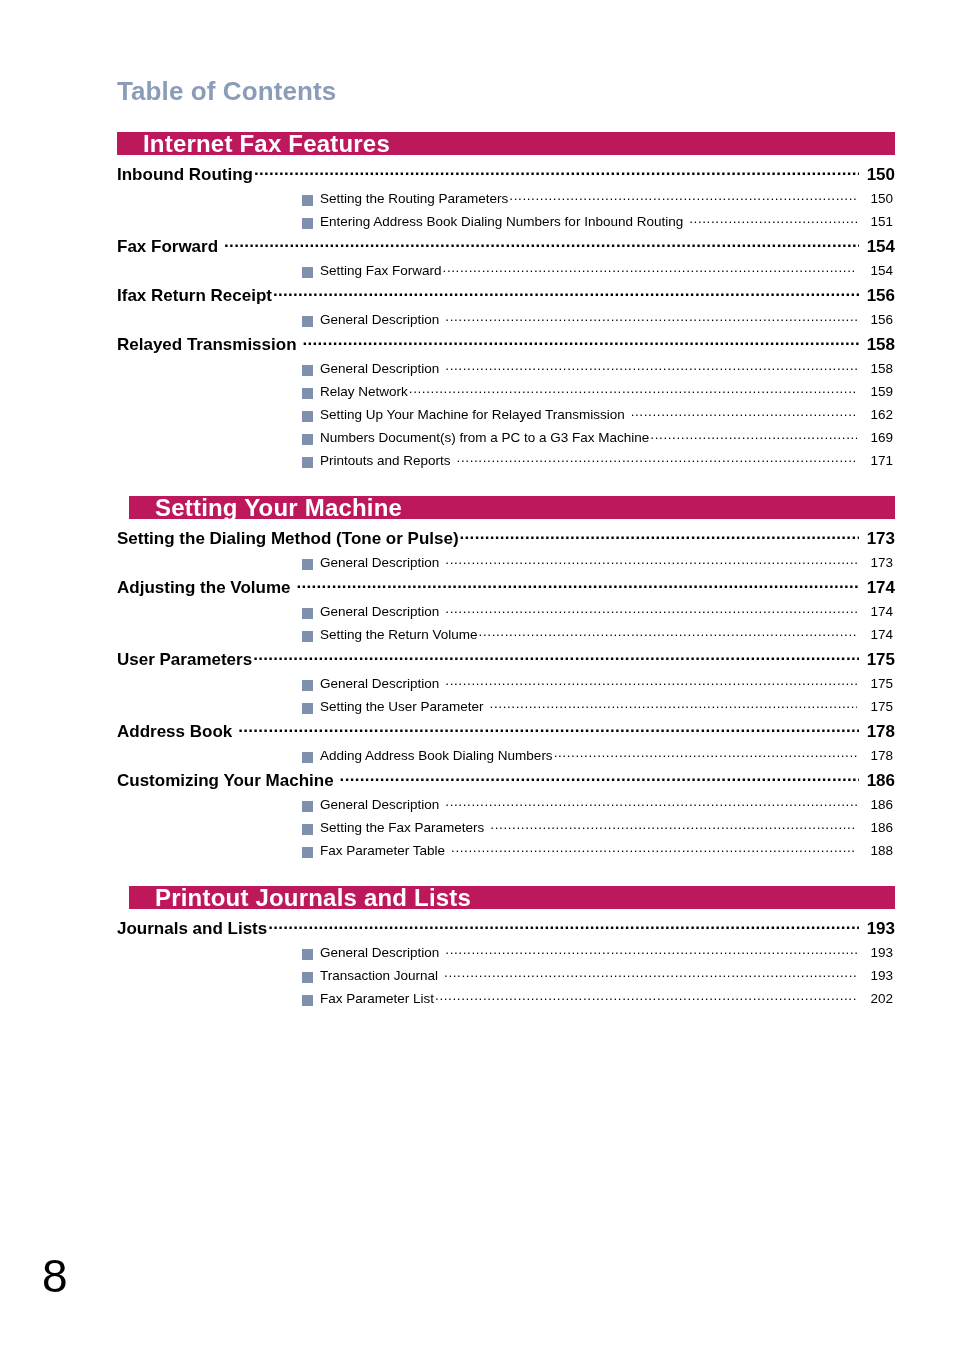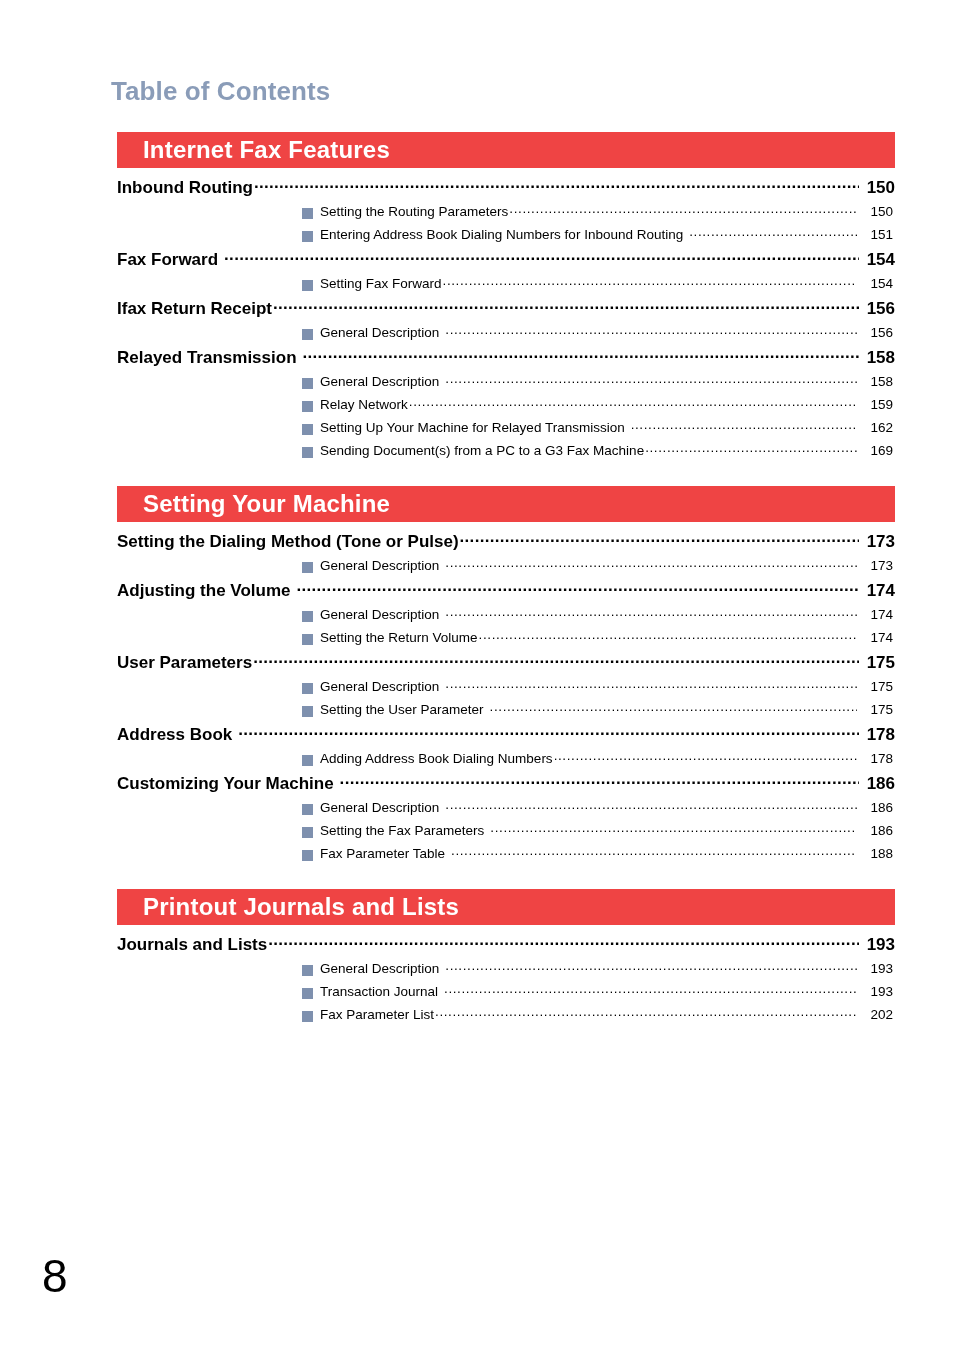--- a/index.html
+++ b/index.html
@@ -17,41 +17,41 @@
   }
 
   .page {
     position: absolute;
     inset: 0;
   }
 
   
   .toc-title {
     position: absolute;
-    left: 111px;
+    left: 117px;
     top: 76px;
     font-size: 26px;
     font-weight: bold;
     letter-spacing: 0.1px;
     color: #8a9cb8;
     white-space: nowrap;
   }
 
   
   .toc-body {
     position: absolute;
     left: 117px;
     top: 132px;
     width: 778px;
   }
 
   
   .section-banner {
-    background: #ef4444;
-    height: 36px;
+    background: #be185d;
+    height: 23px;
     display: flex;
     align-items: center;
     padding-left: 26px;
     box-sizing: border-box;
   }
   .section-banner-label {
     color: #ffffff;
     font-size: 24px;
     font-weight: bold;
     letter-spacing: 0.2px;
@@ -59,20 +59,21 @@
     white-space: nowrap;
   }
   .section-block + .section-block {
     margin-top: 0;
   }
   .section-banner-wrap {
     margin-bottom: 8px;
   }
   .section-banner-wrap.spaced-top {
     margin-top: 22px;
+    margin-left: 12px;
   }
 
   
   .entry {
     display: flex;
     align-items: baseline;
     width: 100%;
     box-sizing: border-box;
   }
 
@@ -236,23 +237,30 @@
         </div>
         <div class="entry level2">
           <span class="bullet"></span>
           <span class="entry-label">Setting Up Your Machine for Relayed Transmission</span>
           <span class="gap-before-leader"></span>
           <span class="leader"></span>
           <span class="entry-page">162</span>
         </div>
         <div class="entry level2">
           <span class="bullet"></span>
-          <span class="entry-label">Sending Document(s) from a PC to a G3 Fax Machine</span>
+          <span class="entry-label">Numbers Document(s) from a PC to a G3 Fax Machine</span>
           <span class="leader"></span>
           <span class="entry-page">169</span>
+        </div>
+        <div class="entry level2">
+          <span class="bullet"></span>
+          <span class="entry-label">Printouts and Reports</span>
+          <span class="gap-before-leader"></span>
+          <span class="leader"></span>
+          <span class="entry-page">171</span>
         </div>
       </div>
       <div class="section-block">
         <div class="section-banner-wrap spaced-top">
           <div class="section-banner">
             <div class="section-banner-label">Setting Your Machine</div>
           </div>
         </div>
         <div class="entry level1">
           <span class="entry-label">Setting the Dialing Method (Tone or Pulse)</span>

